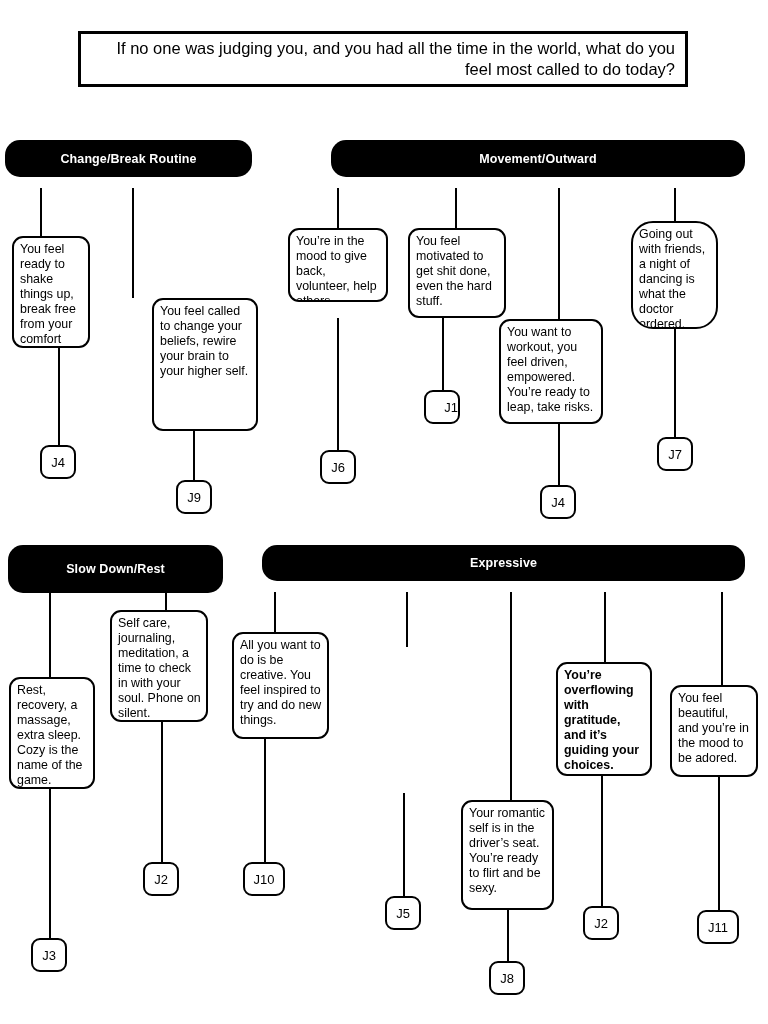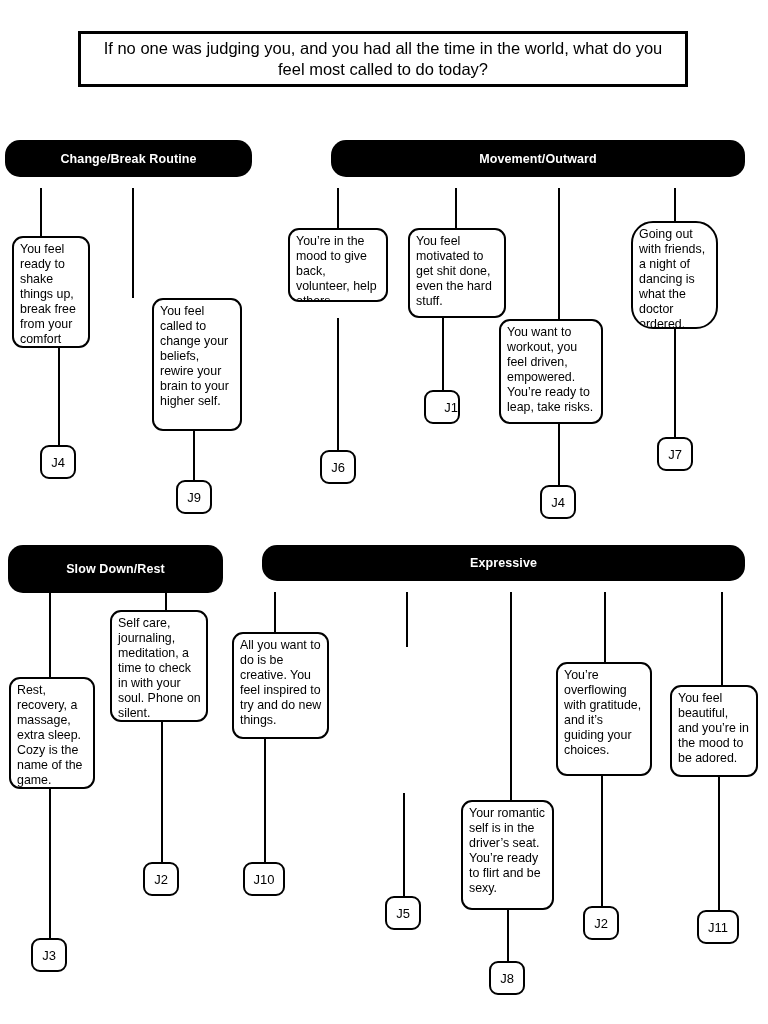--- a/index.html
+++ b/index.html
@@ -24,21 +24,21 @@
     position: absolute;
     left: 78px;
     top: 31px;
     width: 610px;
     height: 56px;
     border: 3px solid #000;
     background: #fff;
     display: flex;
     align-items: center;
     justify-content: center;
-    text-align: center;
+    text-align: right;
     box-sizing: border-box;
   }
   .question-banner .q-text {
     font-size: 16.5px;
     line-height: 1.30;
     font-weight: 400;
     padding: 0 10px;
   }
 
   
@@ -109,21 +109,21 @@
   <div class="conn" style="left:132px; top:188px; height:110px;"></div>
 
   <div class="opt-box" style="left:12px; top:236px; width:78px; height:112px;">
     <span>You feel ready to shake things up, break free from your comfort zone.</span>
   </div>
   <div class="conn" style="left:58px; top:348px; height:97px;"></div>
   <div class="j-node" style="left:40px; top:445px;">
     <span>J4</span>
   </div>
 
-  <div class="opt-box" style="left:152px; top:298px; width:90px; height:133px;">
+  <div class="opt-box" style="left:152px; top:298px; width:106px; height:133px;">
     <span>You feel called to change your beliefs, rewire your brain to your higher self.</span>
   </div>
   <div class="conn" style="left:193px; top:431px; height:49px;"></div>
   <div class="j-node" style="left:176px; top:480px;">
     <span>J9</span>
   </div>
 
   <div class="cat-header" style="left:331px; top:140px; width:414px; height:37px;">
     <span>Movement/Outward</span>
   </div>
@@ -212,21 +212,21 @@
   </div>
 
   <div class="opt-box" style="left:461px; top:800px; width:93px; height:110px;">
     <span>Your romantic self is in the driver’s seat. You’re ready to flirt and be sexy.</span>
   </div>
   <div class="conn" style="left:507px; top:910px; height:51px;"></div>
   <div class="j-node" style="left:489px; top:961px;">
     <span>J8</span>
   </div>
 
-  <div class="opt-box" style="left:556px; top:662px; width:96px; height:114px;">
+  <div class="opt-box" style="left:556px; top:662px; width:96px; height:114px;font-weight:bold;">
     <span>You’re overflowing with gratitude, and it’s guiding your choices.</span>
   </div>
   <div class="conn" style="left:601px; top:776px; height:130px;"></div>
   <div class="j-node" style="left:583px; top:906px;">
     <span>J2</span>
   </div>
 
   <div class="opt-box" style="left:670px; top:685px; width:88px; height:92px;">
     <span>You feel beautiful, and you’re in the mood to be adored.</span>
   </div>

